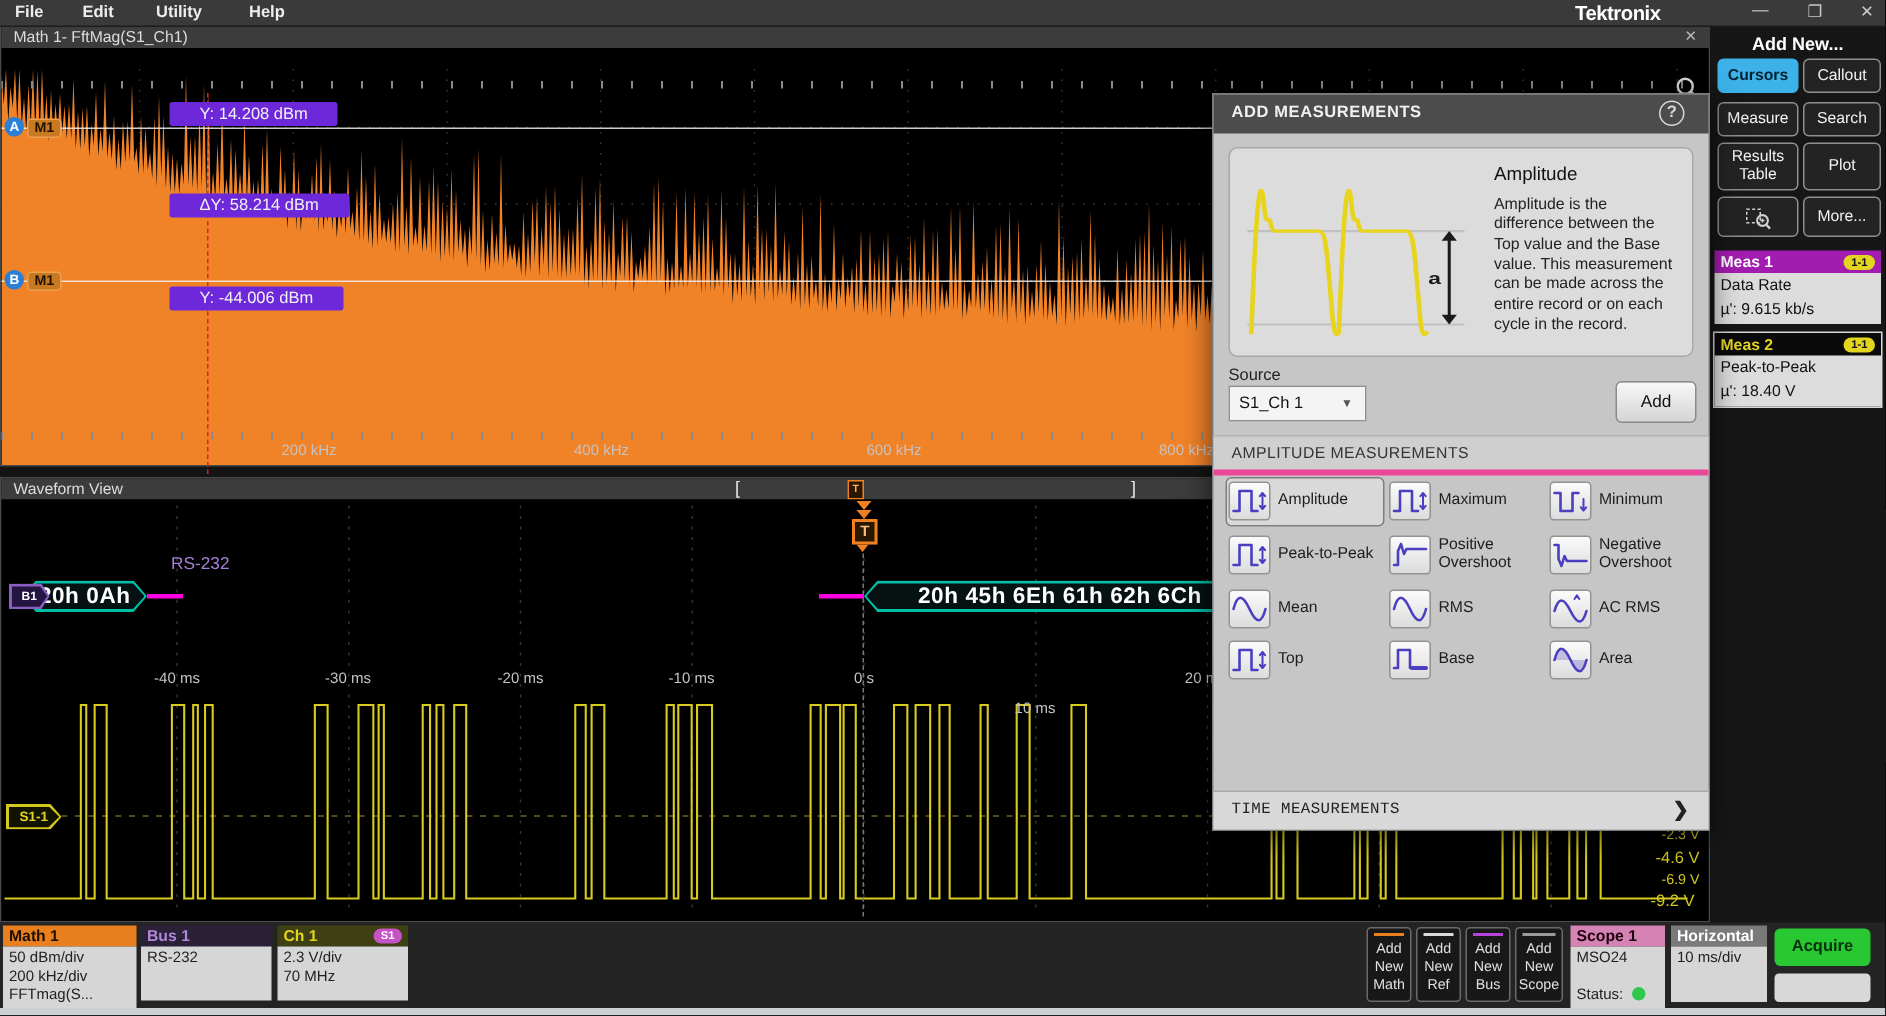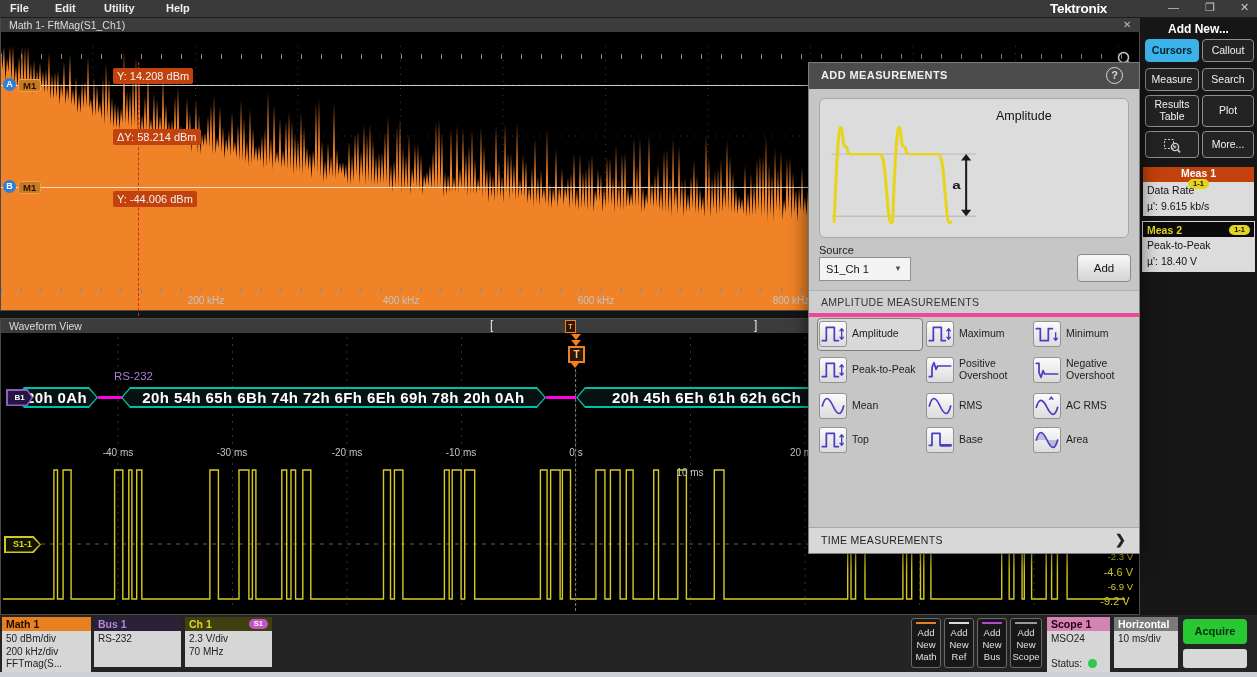--- a/index.html
+++ b/index.html
@@ -8,21 +8,21 @@
   .c{position:absolute;}
   .nowrap{white-space:nowrap;}
   
   #topbar{left:0;top:0;width:1257px;height:17px;background:#3a3a3a;border-bottom:1px solid #1c1c1c;z-index:60;}
   .menu-item{color:#eee;font-size:11px;font-weight:bold;top:2px;cursor:default;}
   .winctl{color:#c8c8c8;font-size:11px;top:1px;cursor:pointer;}
   
   .panel-title{background:#3c3c3c;color:#ddd;font-size:10.5px;line-height:14px;padding-left:8px;}
   .plot{background:#000;}
   .tickstrip{background:repeating-linear-gradient(to right,#8a8a8a 0 1px,transparent 1px 20px);}
-  .readout{background:#c2410c;border-radius:2px;color:#f2f2f2;font-size:11px;padding:2px 4px;white-space:nowrap;z-index:8;}
+  .readout{background:#6d28d9;border-radius:2px;color:#f2f2f2;font-size:11px;padding:2px 20px;white-space:nowrap;z-index:8;}
   .axis-label{color:#c4c4c4;font-size:10px;transform:translateX(-50%);white-space:nowrap;}
   .cursor-line{height:1px;background:rgba(240,240,240,.85);z-index:6;}
   .cursor-letter{width:13px;height:13px;border-radius:50%;background:#2b7fd6;color:#fff;font-size:9px;font-weight:bold;text-align:center;line-height:13px;z-index:7;}
   .cursor-m1{background:#c87a22;border:1px solid #efa04e;border-radius:3px;color:#231200;font-size:9.5px;font-weight:bold;padding:0 4px;line-height:11px;z-index:7;}
   
   .pkt-o{position:absolute;inset:0;background:#00bfa8;clip-path:polygon(9px 0,calc(100% - 9px) 0,100% 50%,calc(100% - 9px) 100%,9px 100%,0 50%);}
   .pkt-i{position:absolute;inset:1.6px;background:#061212;clip-path:polygon(8px 0,calc(100% - 8px) 0,100% 50%,calc(100% - 8px) 100%,8px 100%,0 50%);}
   .pkt-t{position:relative;display:block;color:#fff;font-size:15px;font-weight:bold;letter-spacing:.4px;text-align:center;line-height:21px;z-index:2;}
   .idleline{height:3px;background:#ff00e0;z-index:2;}
   .flag-o{position:absolute;inset:0;clip-path:polygon(0 0,80% 0,100% 50%,80% 100%,0 100%);}
@@ -137,25 +137,20 @@
         </div>
       <div class="c" style="left:574px;top:36px;width:0;height:242px;border-left:1px dashed #777;"></div>
 
       <span class="c" style="left:113px;top:37px;color:#a57fd9;font-size:11.5px;">RS-232</span>
       <div class="c" style="left:14px;top:54px;width:83px;height:21px;">
         <div class="pkt-o"></div>
           <div class="pkt-i"></div>
         <span class="pkt-t">20h 0Ah</span>
       </div>
       <div class="c idleline" style="left:97px;top:63px;width:24px;"></div>
-      <div class="c" style="left:120px;top:54px;width:425px;height:21px;">
-        <div class="pkt-o"></div>
-          <div class="pkt-i"></div>
-        <span class="pkt-t">20h 54h 65h 6Bh 74h 72h 6Fh 6Eh 69h 78h 20h 0Ah</span>
-      </div>
       <div class="c idleline" style="left:545px;top:63px;width:30px;"></div>
       <div class="c" style="left:575px;top:54px;width:561px;height:21px;">
         <div class="pkt-o"></div>
           <div class="pkt-i"></div>
         <span class="pkt-t" style="text-align:left;padding-left:36px;">20h 45h 6Eh 61h 62h 6Ch</span>
       </div>
 
       <div class="c" style="left:5px;top:56px;width:27px;height:17px;z-index:5;">
         <div class="flag-o" style="background:#8a5fc0;"></div>
         <div class="flag-i" style="background:#241640;"></div>
@@ -194,20 +189,21 @@
         <path d="M6,55 H120" stroke="#c0c0c0" stroke-width="1.5" fill="none"></path>
         <path d="M6,122 H120" stroke="#c0c0c0" stroke-width="1.5" fill="none"></path>
         <path d="M8,128 C9,100 10,50 12,32 C13,22 14,24 15,40 C16,52 17,44 18,48 C19,56 20,55 22,55 L44,55 C48,56 48,80 50,105 C51,126 52,132 54,128 C55,100 56,50 58,32 C59,22 60,24 61,40 C62,52 63,44 64,48 C65,56 66,55 68,55 L90,55 C94,56 94,80 96,105 C97,126 98,132 100,128" stroke="#e8d41c" stroke-width="2.4" fill="none" stroke-linecap="round"></path>
         <path d="M112,60 V117" stroke="#1a1a1a" stroke-width="1.6" fill="none"></path>
         <path d="M108,62 L112,55 L116,62 Z" fill="#1a1a1a"></path>
         <path d="M108,115 L112,122 L116,115 Z" fill="#1a1a1a"></path>
         <text x="101" y="93" font-size="12" font-weight="bold" fill="#1a1a1a" font-family="Liberation Sans, sans-serif">a</text>
       </svg>
       <div class="c" style="left:176px;top:10px;width:124px;">
         <div style="color:#111;font-size:12.5px;">Amplitude</div>
+        <div style="color:#222;font-size:10.6px;line-height:1.26;margin-top:7px;">Amplitude is the difference between the Top value and the Base value. This measurement can be made across the entire record or on each cycle in the record.</div>
       </div>
     </div>
 
     <span class="c" style="left:10px;top:181px;color:#222;font-size:11px;">Source</span>
     <div class="c" style="left:10px;top:194px;width:92px;height:24px;background:#f4f4f4;border:1px solid #8f8f8f;box-sizing:border-box;">
       <span class="c" style="left:6px;top:5px;color:#111;font-size:11px;">S1_Ch 1</span>
       <span class="c" style="left:74px;top:6px;color:#555;font-size:8px;">▼</span>
     </div>
     <div class="c grey-btn" style="left:268px;top:191px;width:52px;height:26px;line-height:26px;">Add</div>
 
@@ -292,21 +288,21 @@
       <span class="meas-lb">Base</span>
     </div>
     <div class="c meas-cell" style="left:224px;top:363px;width:102px;height:28px;">
       <div class="meas-ic"><svg viewBox="0 0 18 18" width="100%" height="100%" fill="none" stroke="#4a3fc0" stroke-width="1.3" stroke-linecap="round" stroke-linejoin="round">
             <path d="M1,9 C3,1.5 5.5,1.5 9,9 C12.5,16.5 15,16.5 17,9" fill="rgba(74,63,192,.28)"></path>
           </svg></div>
       <span class="meas-lb">Area</span>
     </div>
 
     <div class="c" style="left:0;top:464px;width:330px;height:26px;background:#d8d8d8;border-top:1px solid #a8a8a8;box-sizing:border-box;cursor:pointer;">
-      <span class="c" style="left:12px;top:6px;color:#222;font-size:10.5px;letter-spacing:.3px;">TIME MEASUREMENTS</span>
+      <span class="c" style="left:12px;top:6px;color:#222;font-size:10.5px;letter-spacing:.3px;font-family:Liberation Mono, monospace;">TIME MEASUREMENTS</span>
       <span class="c" style="left:306px;top:4px;color:#222;font-size:13px;font-weight:bold;">❯</span>
     </div>
   </div>
 
   <div class="c" id="sidebar">
     <div class="c" style="left:0;top:5px;width:117px;text-align:center;color:#fff;font-size:12px;font-weight:bold;">Add New...</div>
 
     <div class="c sbtn active" style="left:5px;top:22px;width:52px;height:21px;">Cursors</div>
     <div class="c sbtn" style="left:62px;top:22px;width:50px;height:21px;">Callout</div>
     <div class="c sbtn" style="left:5px;top:51px;width:52px;height:21px;">Measure</div>
@@ -317,21 +313,21 @@
       <svg viewBox="0 0 20 20" width="20" height="20">
         <rect x="2.5" y="4.5" width="9" height="9" fill="none" stroke="#d0d0d0" stroke-width="1" stroke-dasharray="2 1.6"></rect>
         <circle cx="13" cy="12" r="3.6" fill="none" stroke="#d0d0d0" stroke-width="1.4"></circle>
         <path d="M15.6,14.8 L18,17.4" stroke="#d0d0d0" stroke-width="1.6"></path>
         <path d="M11.6,12 H14.4 M13,10.6 V13.4" stroke="#d0d0d0" stroke-width="1"></path>
       </svg>
     </div>
     <div class="c sbtn" style="left:62px;top:114px;width:50px;height:25px;">More...</div>
 
     <div class="c" style="left:3px;top:150px;width:111px;">
-      <div class="meas-card-hd" style="background:#c2410c;color:#fff;flex-direction:column;">
+      <div class="meas-card-hd" style="background:#a21caf;color:#fff;">
         <span>Meas 1</span>
         <span class="pill">1-1</span>
       </div>
       <div class="meas-card-bd">
         <div>Data Rate</div>
         <div>µ': 9.615 kb/s</div>
       </div>
     </div>
 
     <div class="c" style="left:3px;top:205px;width:111px;outline:1px solid #d8d8d8;">

